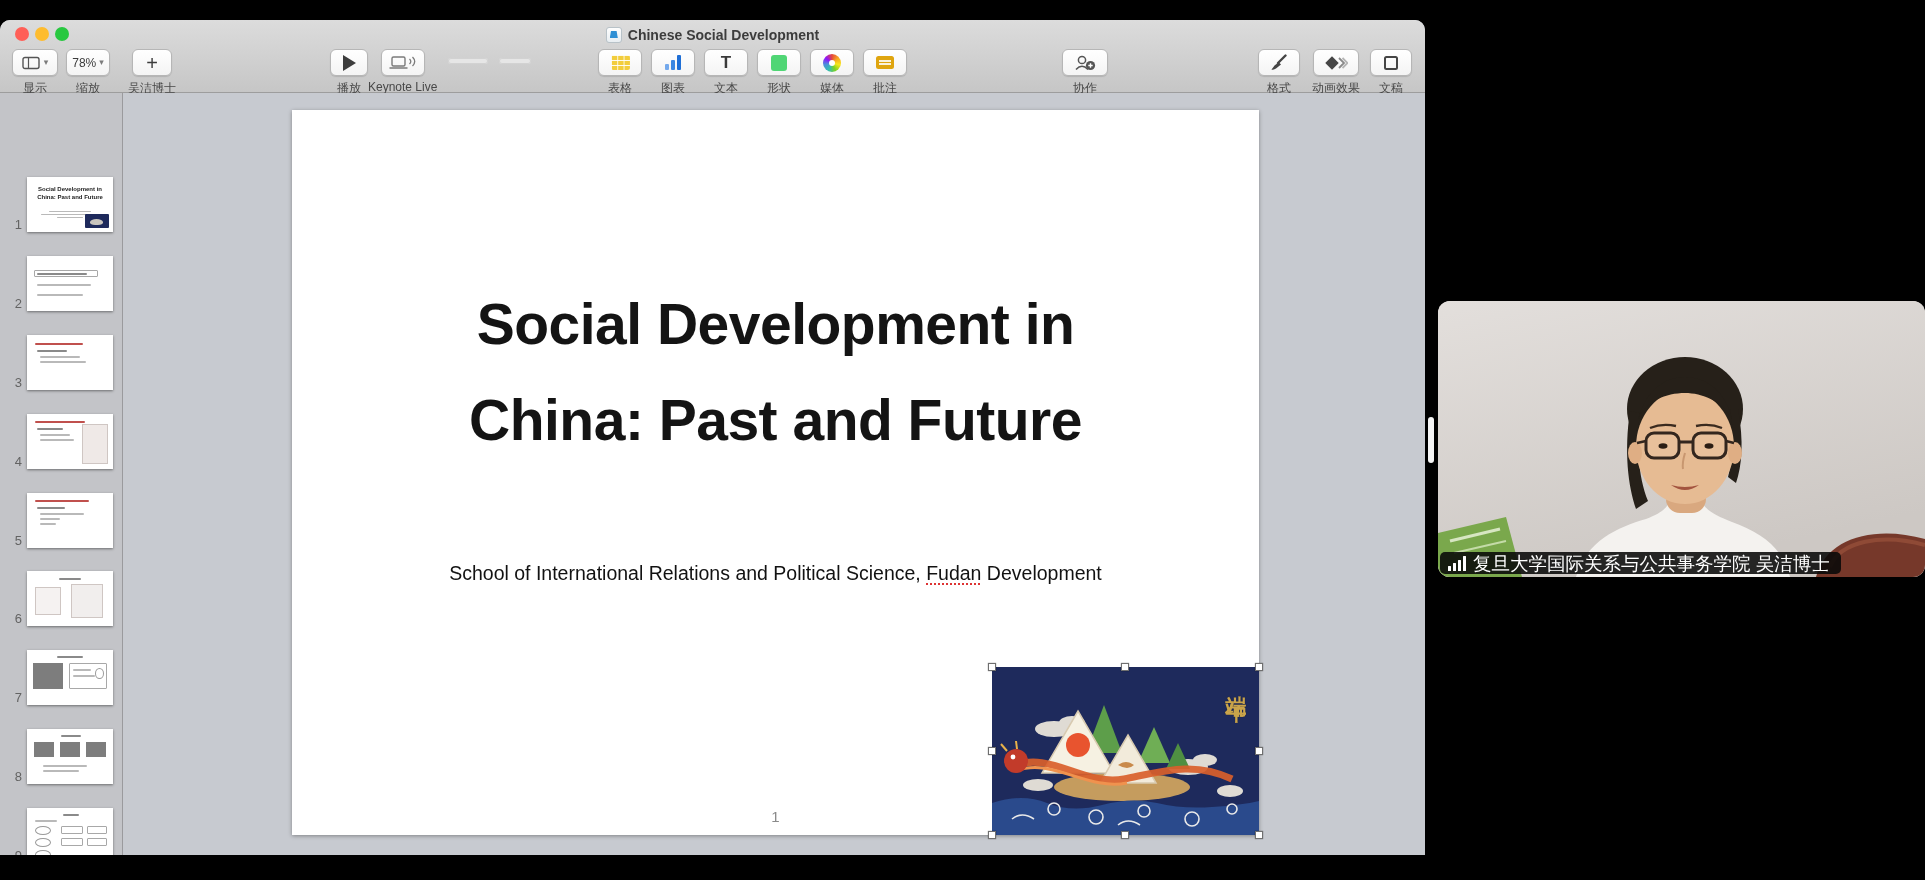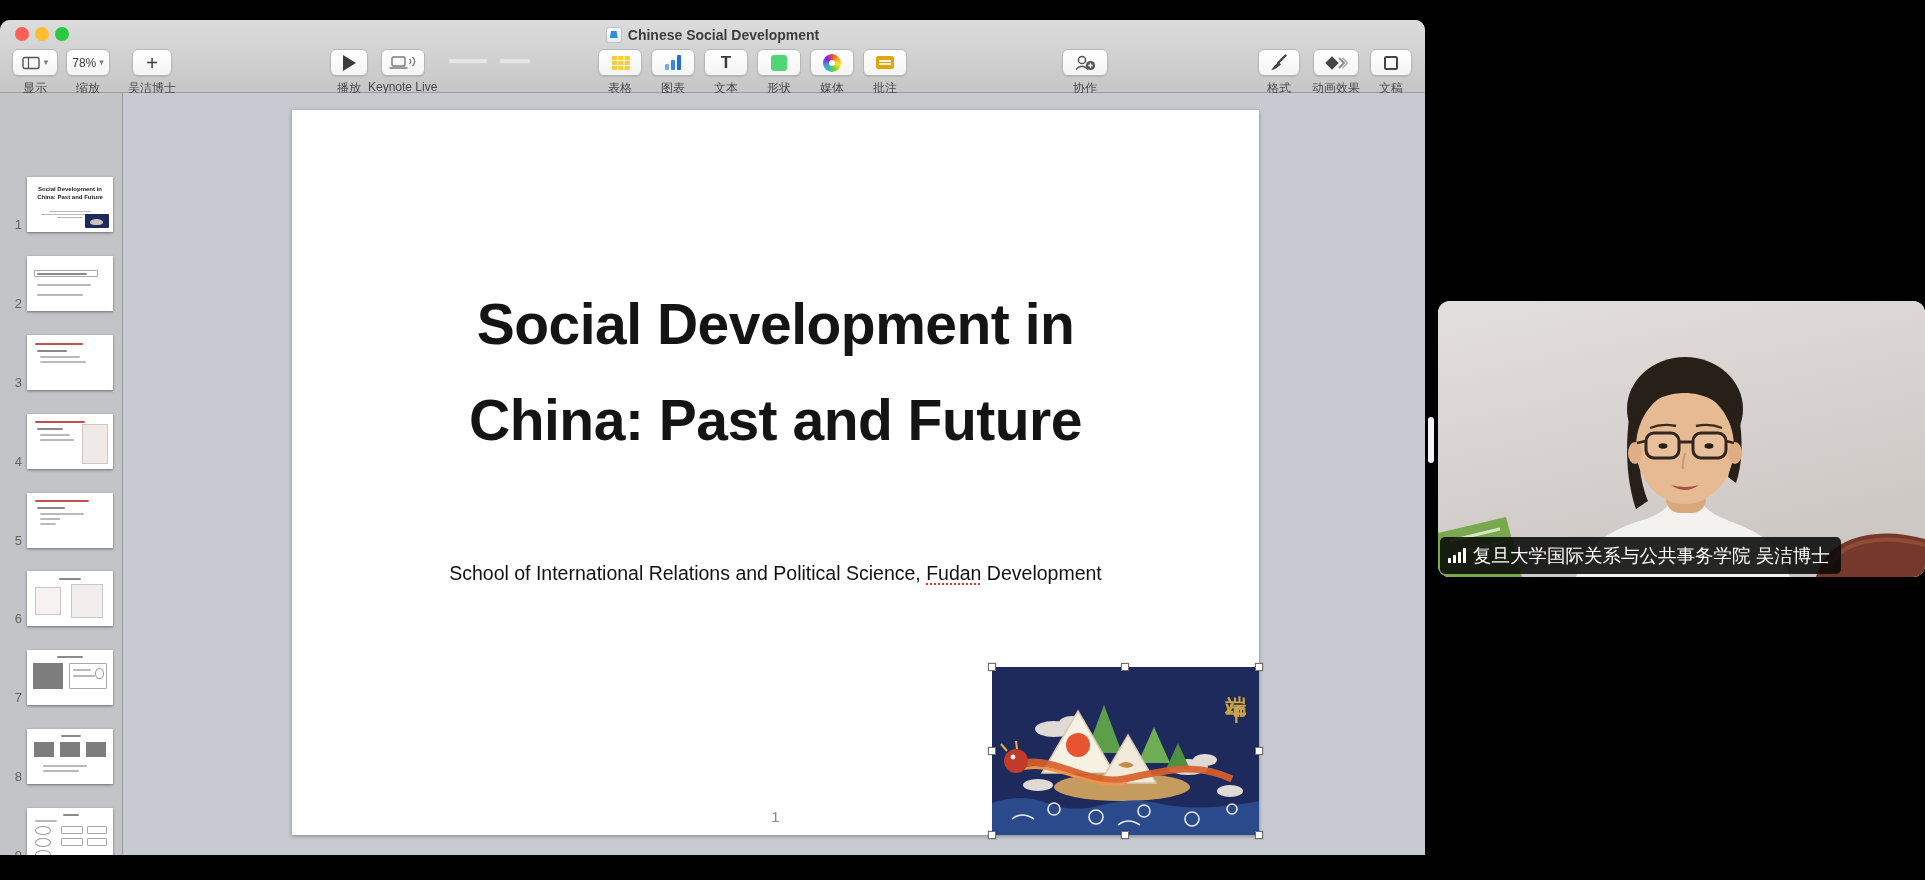--- a/index.html
+++ b/index.html
@@ -96,21 +96,21 @@
               color:#c9a44b; font-size:21px; font-weight:700; letter-spacing:6px;
               text-shadow:0 0 1px rgba(0,0,0,.4); }
   .handle { position:absolute; width:8px; height:8px; background:#fff; border:1px solid #6f6f6f;
             box-shadow:0 0 1px rgba(0,0,0,.5); }
 
   
   .vid-handle { position:absolute; left:1428px; top:417px; width:6px; height:46px;
                 border-radius:3px; background:#f5f5f5; }
   .webcam { position:absolute; left:1438px; top:301px; width:487px; height:276px;
             border-radius:12px; overflow:hidden; background:#d8d4d1; }
-  .caption { position:absolute; left:2px; bottom:3px; height:37px; display:flex; align-items:center;
+  .caption { position:absolute; left:2px; bottom:3px; height:22px; display:flex; align-items:center;
              gap:7px; padding:0 11px 0 8px; background:rgba(8,8,8,.88); border-radius:5px;
              color:#fff; font-size:18.5px; font-weight:500; white-space:nowrap; }
   .sigbars { display:flex; align-items:flex-end; gap:2px; height:15px; }
   .sigbars i { display:block; width:3px; background:#fff; border-radius:.5px; }
 </style>
 </head>
 <body>
 
 <div class="screen">
 

